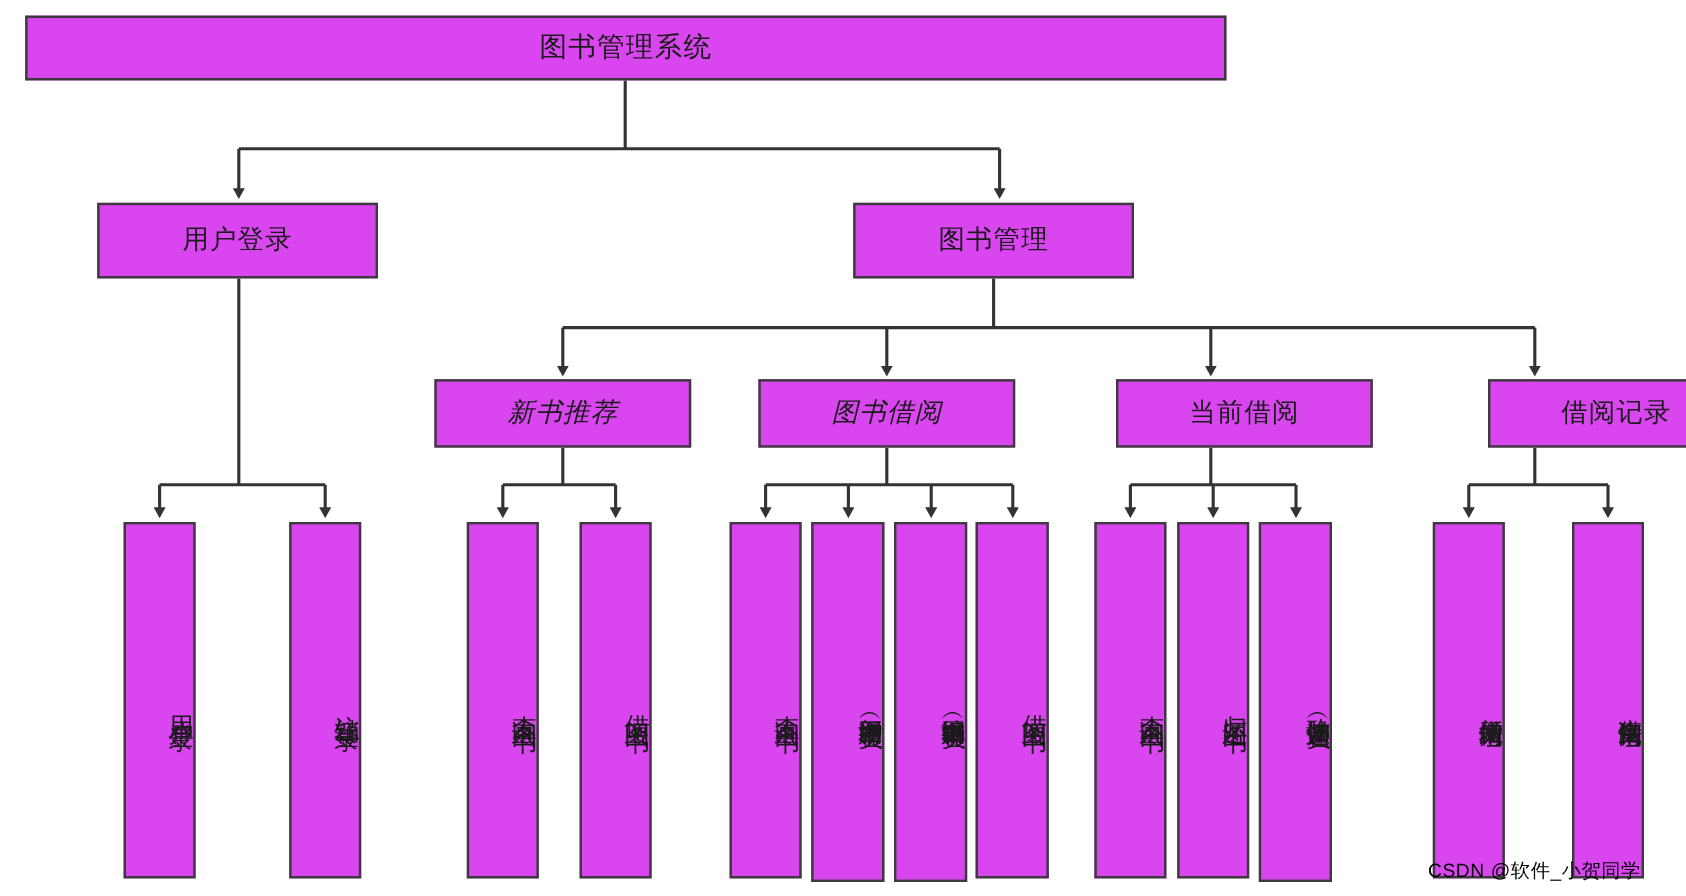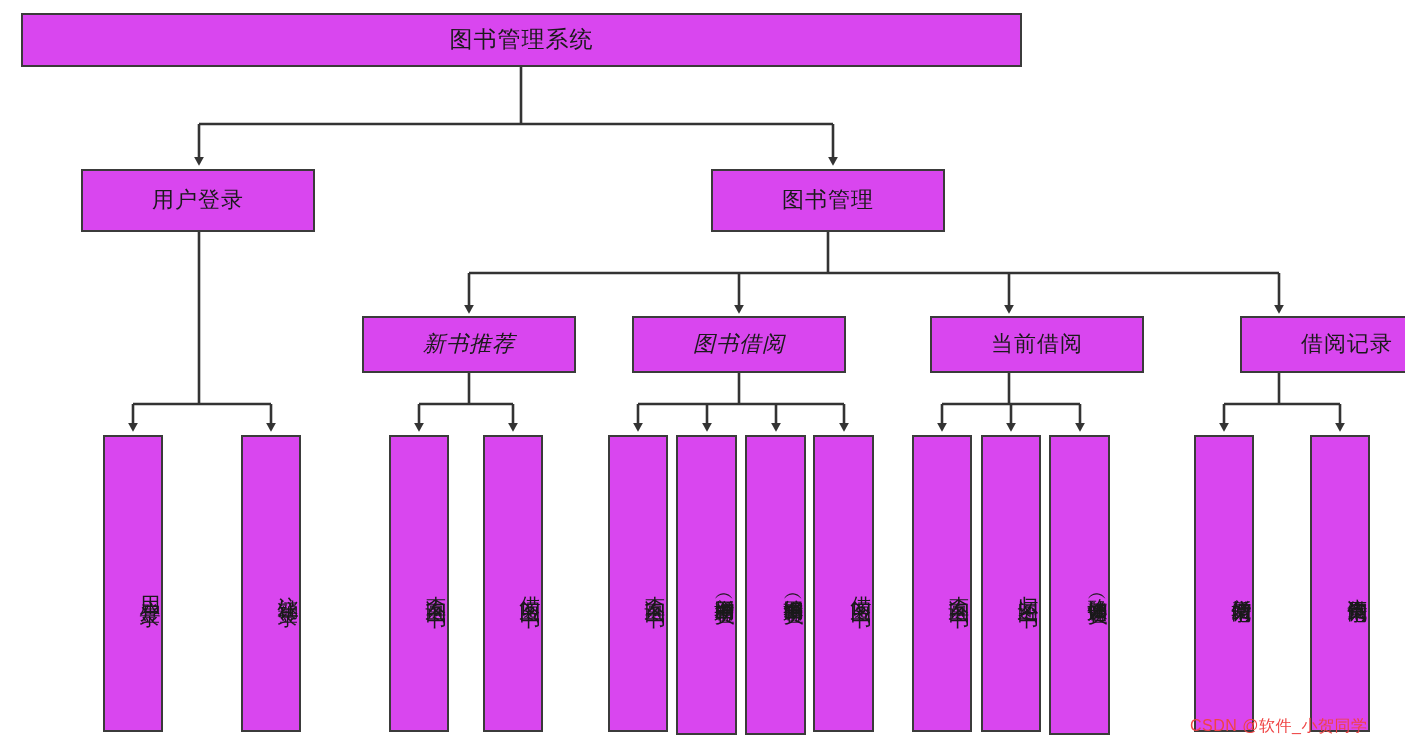--- a/index.html
+++ b/index.html
@@ -48,21 +48,21 @@
     justify-content:center;
     padding-top:6px;
     white-space:nowrap;
     overflow:hidden;
   }
   .node-v.tight{ letter-spacing:1px; font-size:20px; padding-top:4px;}
   .watermark{
     position:absolute;
     left:1190px;top:716px;
     font-size:16px;
-    color:#ef4444;
+    color:#000000;
     white-space:nowrap;
     letter-spacing:0.5px;
   }
 </style>
 </head>
 <body>
 
 <div id="diagram-root">
 
   <svg id="edge-layer" viewBox="0 0 1405 747" width="1405" height="747" xmlns="http://www.w3.org/2000/svg">

